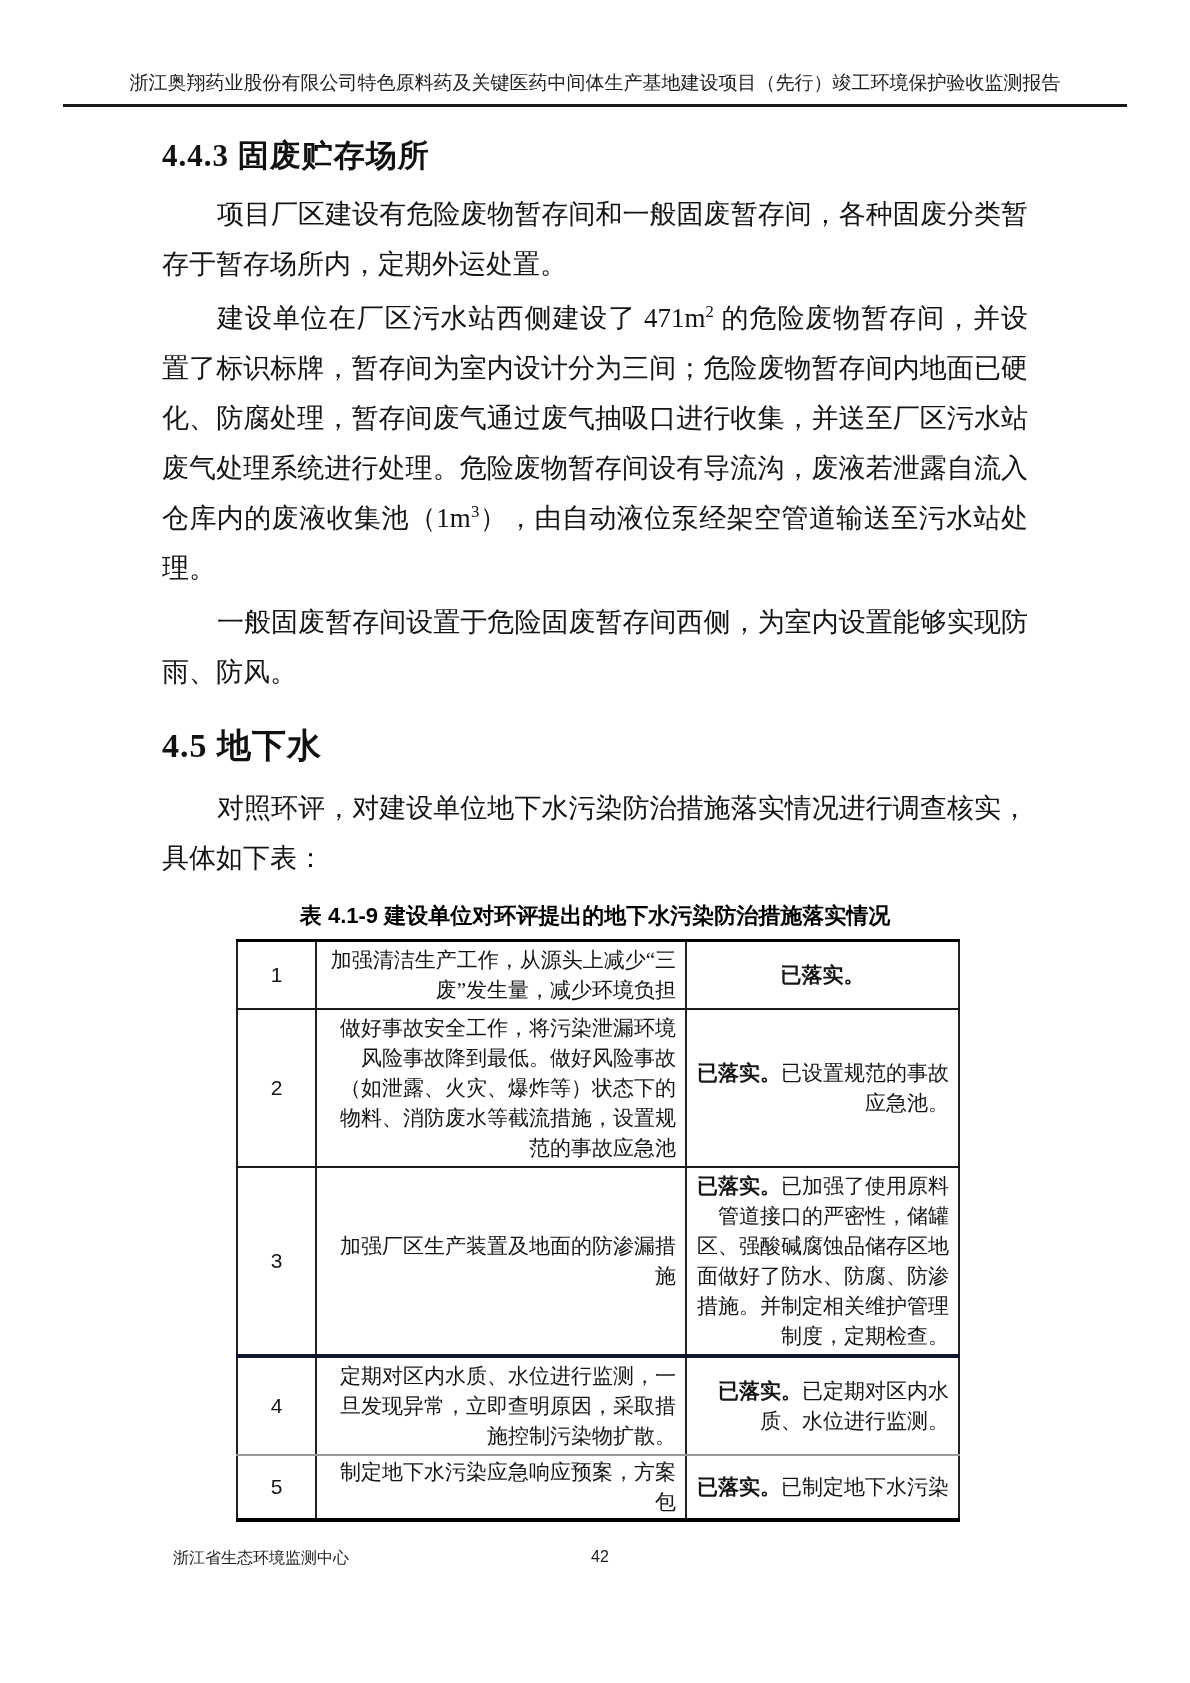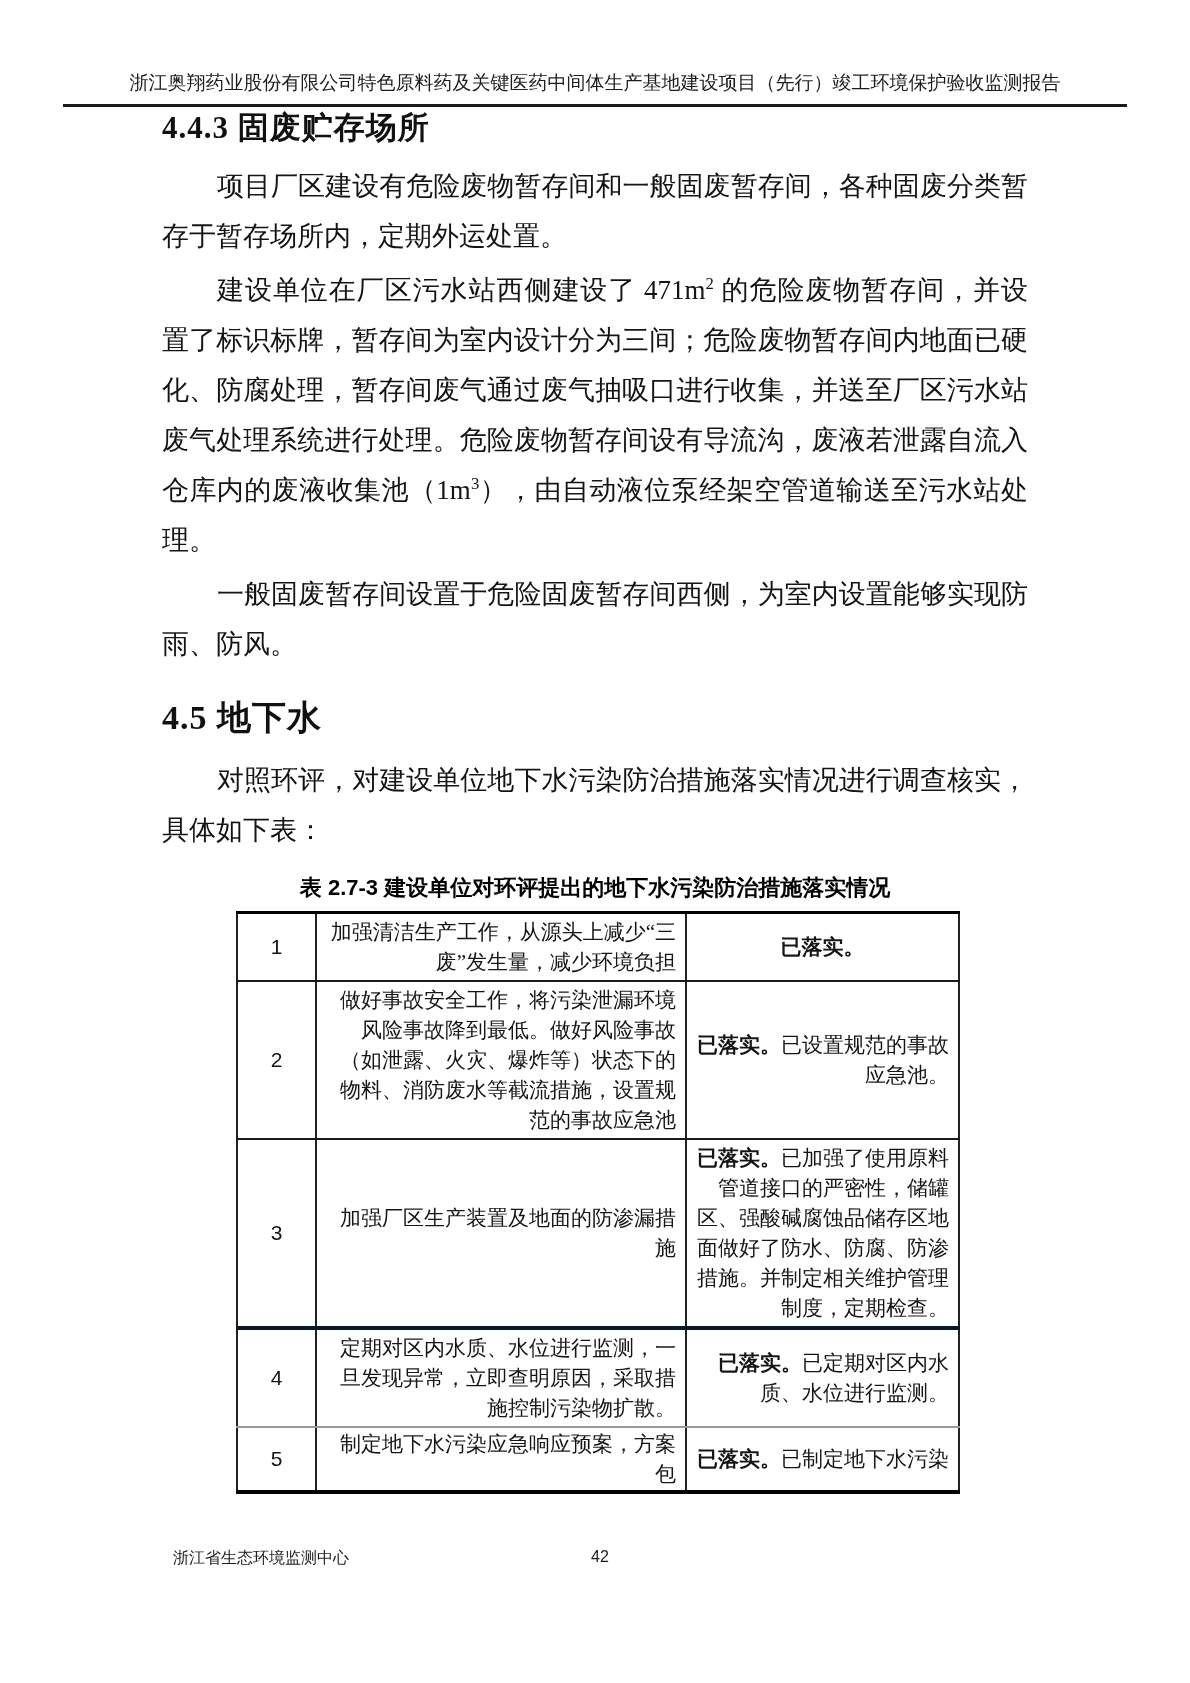--- a/index.html
+++ b/index.html
@@ -18,21 +18,21 @@
     padding-top: 70px;
     padding-bottom: 9px;
     border-bottom: 3px solid #1a1a1a;
     text-align: center;
     font-size: 19px;
     line-height: 25px;
     color: #1c1c1c;
   }
   .content { margin: 0 162px; }
   .h443 {
-    margin-top: 0;
+    margin-top: 28px;
     font-size: 31px;
     font-weight: 700;
     letter-spacing: 1px;
   }
   .body-para {
     margin-top: 12px;
     font-size: 27px;
     line-height: 50px;
     text-align: justify;
     text-indent: 55px;
@@ -129,21 +129,21 @@
     <p class="body-para">项目厂区建设有危险废物暂存间和一般固废暂存间，各种固废分类暂存于暂存场所内，定期外运处置。</p>
 
     <p class="body-para tight"><span>建设单位在厂区污水站西侧建设了 471m</span><sup>2</sup><span> 的危险废物暂存间，并设置了标识标牌，暂存间为室内设计分为三间；危险废物暂存间内地面已硬化、防腐处理，暂存间废气通过废气抽吸口进行收集，并送至厂区污水站废气处理系统进行处理。危险废物暂存间设有导流沟，废液若泄露自流入仓库内的废液收集池（1m</span><sup>3</sup><span>），由自动液位泵经架空管道输送至污水站处理。</span></p>
 
     <p class="body-para tight">一般固废暂存间设置于危险固废暂存间西侧，为室内设置能够实现防雨、防风。</p>
 
     <h1 class="h45">4.5 地下水</h1>
 
     <p class="body-para">对照环评，对建设单位地下水污染防治措施落实情况进行调查核实，具体如下表：</p>
 
-    <div class="tbl-caption">表 2.7-3  建设单位对环评提出的地下水污染防治措施落实情况</div>
+    <div class="tbl-caption">表 4.1-9  建设单位对环评提出的地下水污染防治措施落实情况</div>
 
     <table class="measures">
       <colgroup>
           <col class="c1">
           <col class="c2">
           <col class="c3">
         </colgroup>
       <tbody>
         <tr class="r1">
           <td class="num">1</td>

